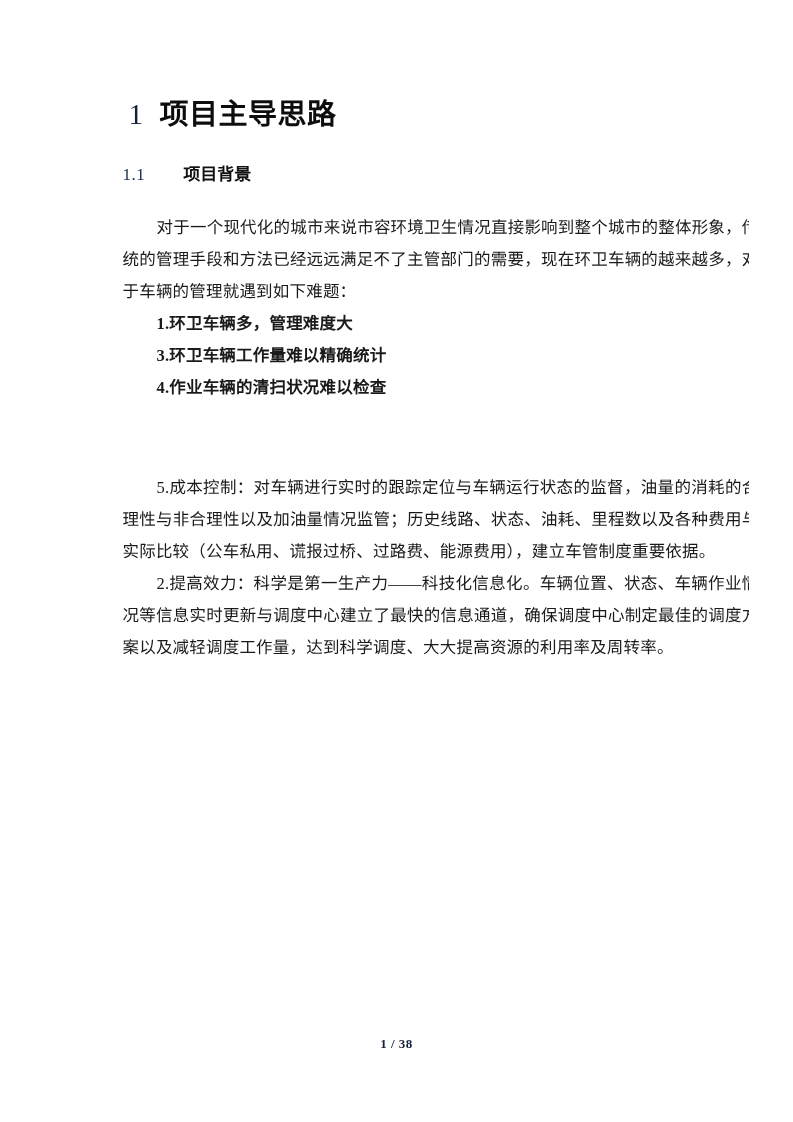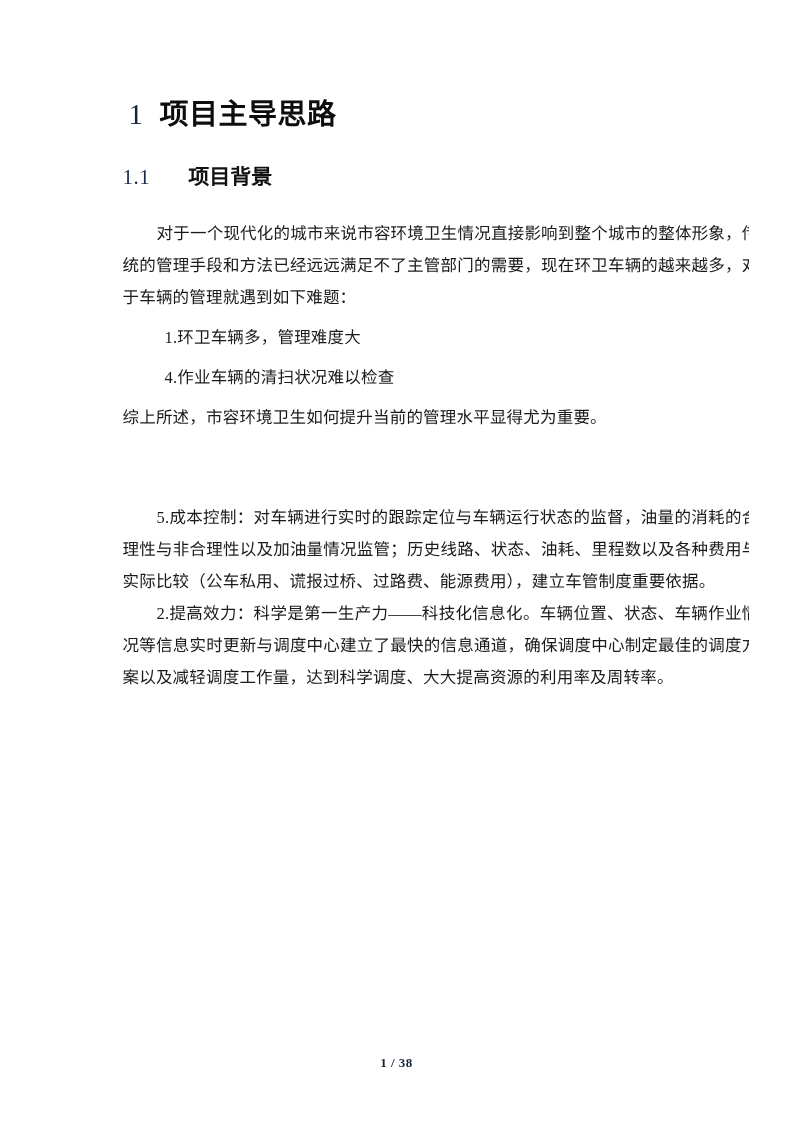--- a/index.html
+++ b/index.html
@@ -38,21 +38,21 @@
   }
   .h1 .num {
     font-family: "Liberation Serif", "DejaVu Serif", serif;
     font-weight: normal;
     color: #14213d;
   }
   .h1 .gap { display: inline-block; width: 16px; }
 
   .h2 {
     font-family: "Liberation Serif", "DejaVu Serif", serif;
-    font-size: 21px;
+    font-size: 17px;
     font-weight: bold;
     color: #111111;
     line-height: 1.3;
     margin: 0;
     padding: 0;
     white-space: nowrap;
   }
   .h2 .num {
     font-family: "Liberation Serif", "DejaVu Serif", serif;
     font-weight: normal;
@@ -74,67 +74,67 @@
     letter-spacing: 0.2px;
   }
   .para.indent {
     text-indent: 34px;
   }
   .list-item {
     font-family: "Liberation Serif", "DejaVu Serif", serif;
     font-size: 16.5px;
     color: #1a1a1a;
     line-height: 32px;
-    margin: 8px;
+    margin: 0;
     padding: 0 0 0 34px;
     white-space: nowrap;
     letter-spacing: 0.2px;
+    font-weight: bold;
   }
 
   
   .sp-title-to-h2 { height: 32px; }
   .sp-h2-to-body  { height: 26px; }
   .sp-before-h2-2 { height: 42px; }
   .sp-after-h2-2  { height: 26px; }
 
   
   .footer {
     position: absolute;
     left: 0;
     right: 0;
     top: 1036px;
     text-align: center;
     font-family: "Liberation Serif", "DejaVu Serif", serif;
     font-size: 13px;
     font-weight: bold;
     color: #14213d;
     letter-spacing: 0.5px;
-    margin-top: 19px;
   }
 </style>
 </head>
 <body>
 
 <div class="page">
   <div class="content">
 
     <h1 class="h1"><span class="num">1</span><span class="gap"></span><span>项目主导思路</span></h1>
 
     <div class="sp-title-to-h2"></div>
 
     <h2 class="h2"><span class="num">1.1</span><span class="gap"></span><span>项目背景</span></h2>
 
     <div class="sp-h2-to-body"></div>
 
     <p class="para indent">对于一个现代化的城市来说市容环境卫生情况直接影响到整个城市的整体形象，传统的管理手段和方法已经远远满足不了主管部门的需要，现在环卫车辆的越来越多，对于车辆的管理就遇到如下难题：</p>
 
     <p class="list-item">1.环卫车辆多，管理难度大</p>
+    <p class="list-item">3.环卫车辆工作量难以精确统计</p>
     <p class="list-item">4.作业车辆的清扫状况难以检查</p>
 
-    <p class="para">综上所述，市容环境卫生如何提升当前的管理水平显得尤为重要。</p>
 
     <div class="sp-before-h2-2"></div>
 
 
     <div class="sp-after-h2-2"></div>
 
     <p class="para indent">5.成本控制：对车辆进行实时的跟踪定位与车辆运行状态的监督，油量的消耗的合理性与非合理性以及加油量情况监管；历史线路、状态、油耗、里程数以及各种费用与实际比较（公车私用、谎报过桥、过路费、能源费用），建立车管制度重要依据。</p>
     <p class="para indent">2.提高效力：科学是第一生产力——科技化信息化。车辆位置、状态、车辆作业情况等信息实时更新与调度中心建立了最快的信息通道，确保调度中心制定最佳的调度方案以及减轻调度工作量，达到科学调度、大大提高资源的利用率及周转率。</p>
 
   </div>

